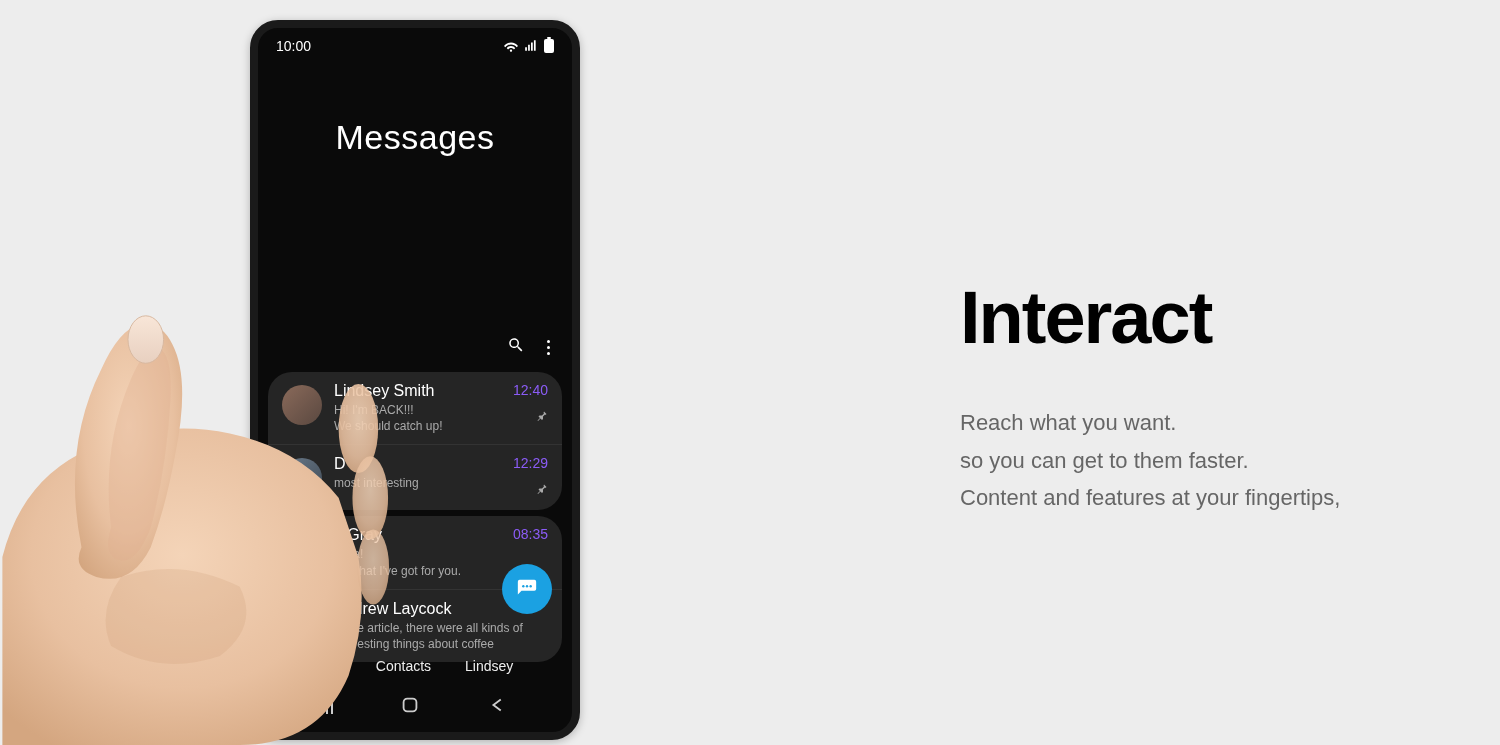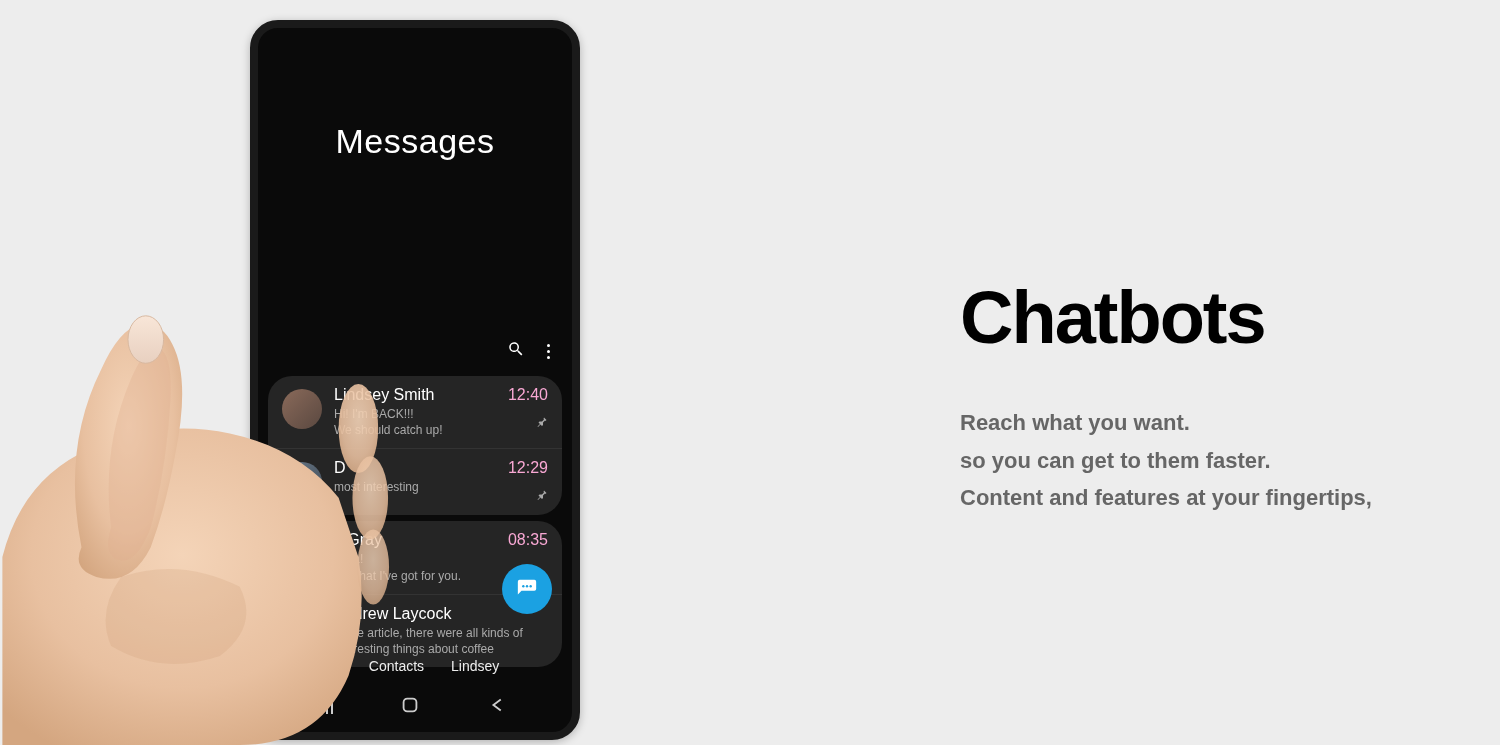--- a/index.html
+++ b/index.html
@@ -30,21 +30,20 @@
     font-weight: 700;
     color: #000;
     letter-spacing: -2px;
     line-height: 1.05;
     margin-bottom: 48px;
   }
   .body-text {
     font-size: 22px;
     color: #666;
     line-height: 1.7;
-    font-weight: bold;
   }
 
   
   .phone {
     position: absolute;
     top: 20px;
     left: 250px;
     width: 330px;
     height: 720px;
     background: #0a0a0a;
@@ -66,21 +65,21 @@
   .status-icons svg { width: 14px; height: 14px; fill: #fff; }
   .battery { width: 10px; height: 14px; background:#fff; border-radius:2px; position:relative;}
   .battery::before{content:'';position:absolute;top:-2px;left:3px;width:4px;height:2px;background:#fff;border-radius:1px;}
 
   .header-region { height: 248px; position: relative; }
   .header-title {
     color: #fff;
     font-size: 34px;
     font-weight: 300;
     text-align: center;
-    margin-top: 90px;
+    margin-top: 62px;
     letter-spacing: 0.5px;
   }
   .header-actions {
     position: absolute;
     right: 22px;
     bottom: 8px;
     display: flex;
     gap: 22px;
     align-items: center;
   }
@@ -112,21 +111,21 @@
     margin-top: 3px;
   }
   .avatar.a2 { background: linear-gradient(135deg,#6a7a8a 0%,#404a55 100%); }
   .avatar.a3 { background: linear-gradient(135deg,#9a7a6a 0%,#6a5040 100%); }
   .avatar.a4 { background: linear-gradient(135deg,#707880 0%,#454a50 100%); }
 
   .msg-body { flex: 1; min-width: 0; }
   .msg-name { color: #fff; font-size: 16px; font-weight: 400; margin-bottom: 2px; }
   .msg-text { color: #aaa; font-size: 12px; line-height: 1.35; }
   .meta { text-align: right; }
-  .time { color: #f9a8d4; font-size: 16px; }
+  .time { color: #8b5cf6; font-size: 14px; }
   .pin { margin-top: 10px; }
   .pin svg { width:12px;height:12px;fill:#aaa; }
 
   .fab {
     position: absolute;
     right: 20px;
     bottom: 118px;
     width: 50px;
     height: 50px;
     border-radius: 50%;
@@ -135,21 +134,21 @@
     align-items: center;
     justify-content: center;
   }
   .fab svg { width: 22px; height: 22px; fill: #fff; }
 
   .tabs {
     position: absolute;
     bottom: 52px;
     left: 0; right: 0;
     display: flex;
-    gap: 27px;
+    gap: 34px;
     justify-content: flex-start;
     padding-left: 20px;
     font-size: 14px;
   }
   .tab { color: #eee; padding-bottom: 4px; }
   .tab.active { color: #1ba1e2; border-bottom: 2px dashed #1ba1e2; font-weight:500;}
 
   .navbar {
     position: absolute;
     bottom: 10px;
@@ -173,20 +172,32 @@
     z-index: 5;
     pointer-events: none;
   }
   .hand svg { width:100%; height:100%; }
 </style>
 </head>
 <body>
 
 <div class="left">
   <div class="phone">
+    <div class="status-bar">
+      <span>10:00</span>
+      <div class="status-icons">
+        <svg viewBox="0 0 24 24">
+            <path d="M12 18c1 0 2 .8 2 2s-1 2-2 2-2-.8-2-2 .9-2 2-2zm0-6c3 0 5.6 1.5 7.2 3.8l-2.2 2.2C16 16.4 14.1 15.5 12 15.5s-4 .9-5 2.5l-2.2-2.2C6.4 13.5 9 12 12 12zm0-6c5 0 9.4 2.4 12 6l-2.3 2.3C19.6 11.2 16 9.5 12 9.5S4.4 11.2 2.3 14.3L0 12c2.6-3.6 7-6 12-6z"></path>
+          </svg>
+        <svg viewBox="0 0 24 24">
+            <path d="M2 20h3v-6H2v6zm5 0h3V10H7v10zm5 0h3V6h-3v14zm5 0h3V2h-3v18z"></path>
+          </svg>
+        <div class="battery"></div>
+      </div>
+    </div>
 
     <div class="header-region">
       <div class="header-title">Messages</div>
       <div class="header-actions">
         <span>
           <svg viewBox="0 0 24 24">
               <path d="M15.5 14h-.8l-.3-.3a6.5 6.5 0 10-.7.7l.3.3v.8l5 5 1.5-1.5-5-5zM9.5 14a4.5 4.5 0 110-9 4.5 4.5 0 010 9z"></path>
             </svg>
         </span>
         <span class="dots">
@@ -317,20 +328,20 @@
       <ellipse cx="145" cy="40" rx="18" ry="24" fill="url(#nail)"></ellipse>
       <ellipse cx="145" cy="40" rx="18" ry="24" fill="none" stroke="#d8b8a0" stroke-width="1"></ellipse>
 
       <path d="M 120 280 Q 180 260 240 290 Q 260 330 220 360 Q 160 380 110 350 Q 95 315 120 280 Z" fill="#c89870" opacity="0.2"></path>
     </svg>
   </div>
 </div>
 
 <div class="right">
   <h1 class="headline">
-    <span>Chatbots</span><br>
+    <span>Interact</span><br>
   </h1>
   <div class="body-text">
     <div>Reach what you want.</div>
     <div>so you can get to them faster.</div>
     <div>Content and features at your fingertips,</div>
   </div>
 </div>
 
 </body></html>

